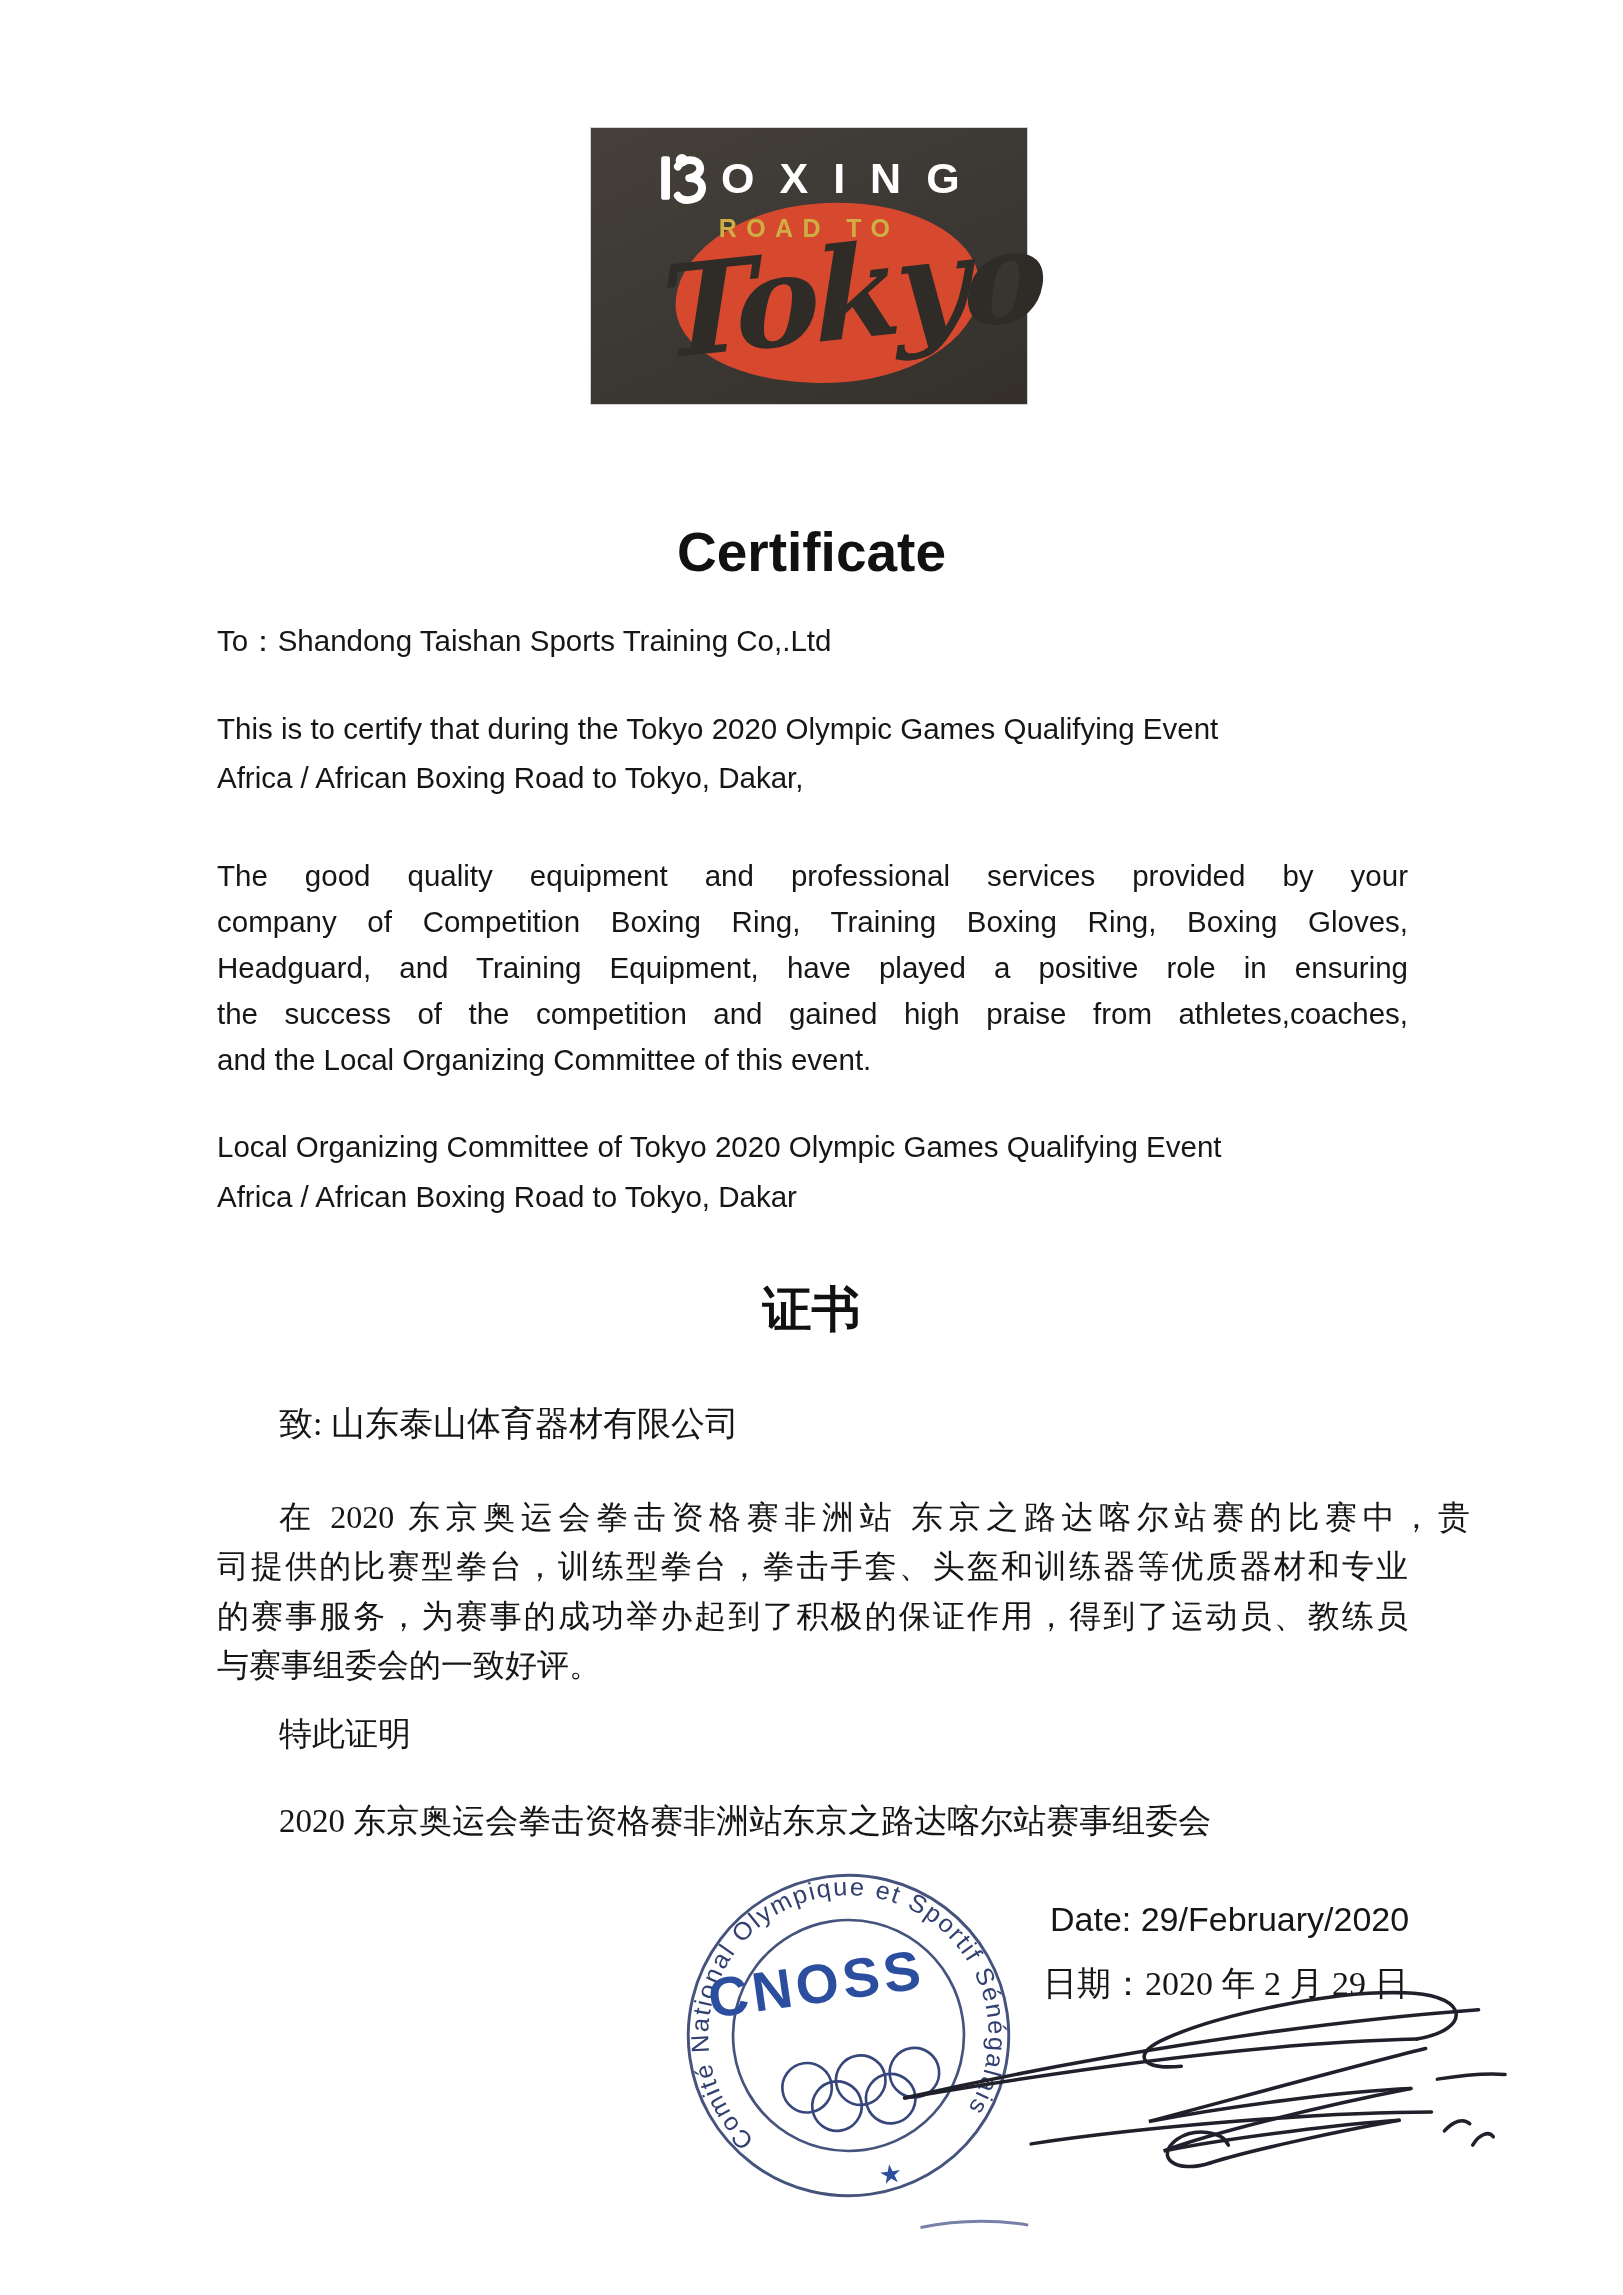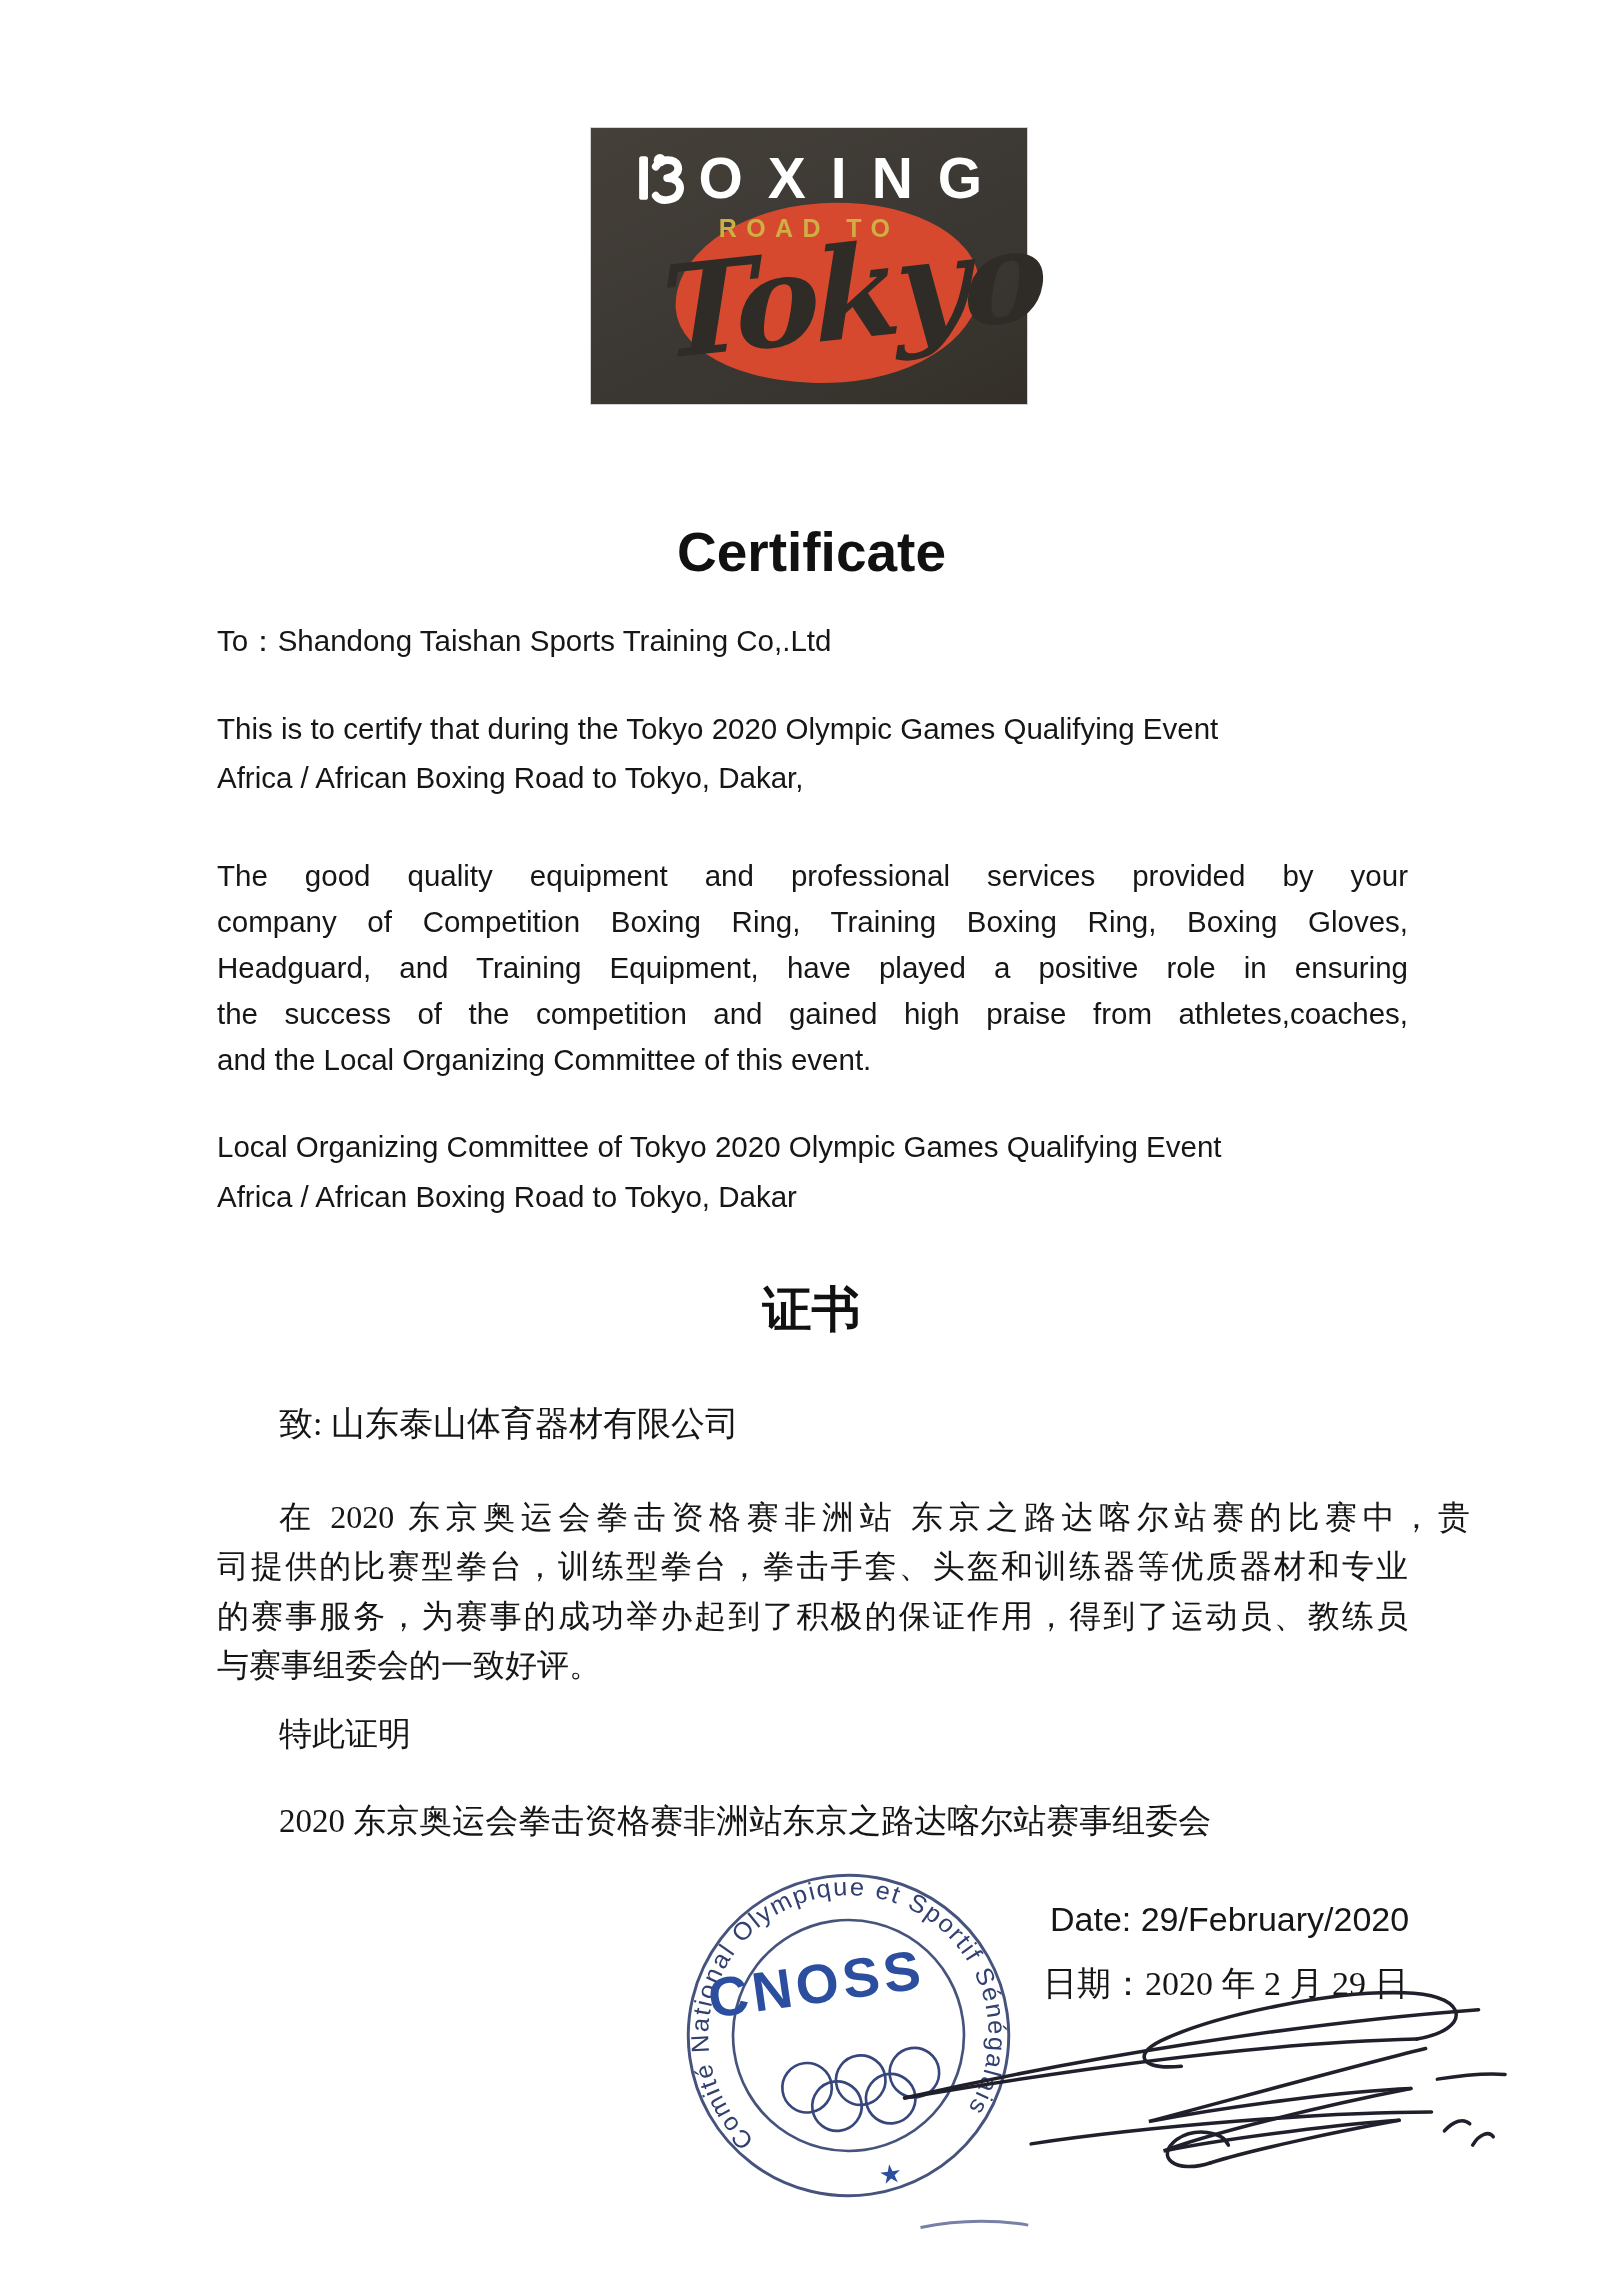--- a/index.html
+++ b/index.html
@@ -24,21 +24,21 @@
     position:absolute;left:84px;top:75px;width:305px;height:180px;
     background:#d7492f;
     border-radius:49% 51% 47% 53% / 53% 50% 50% 47%;
     transform:rotate(-4deg);
   }
   .logo-boxing{
     position:absolute;left:0;top:23.6px;width:100%;height:53px;
     display:flex;align-items:center;justify-content:center;gap:10.6px;
   }
   .logo-boxing .oxing{
-    color:#fff;font-weight:bold;font-size:57px;letter-spacing:25px;
+    color:#fff;font-weight:bold;font-size:43px;letter-spacing:25px;
     text-indent:0;line-height:1;margin-right:-25px;
   }
   .logo-roadto{
     position:absolute;left:0;top:86px;width:100%;
     text-align:center;font-weight:bold;font-size:25px;letter-spacing:9.4px;
     color:#cfae43;
   }
   .logo-tokyo{
     position:absolute;left:70px;top:100px;width:306px;
     text-align:center;

